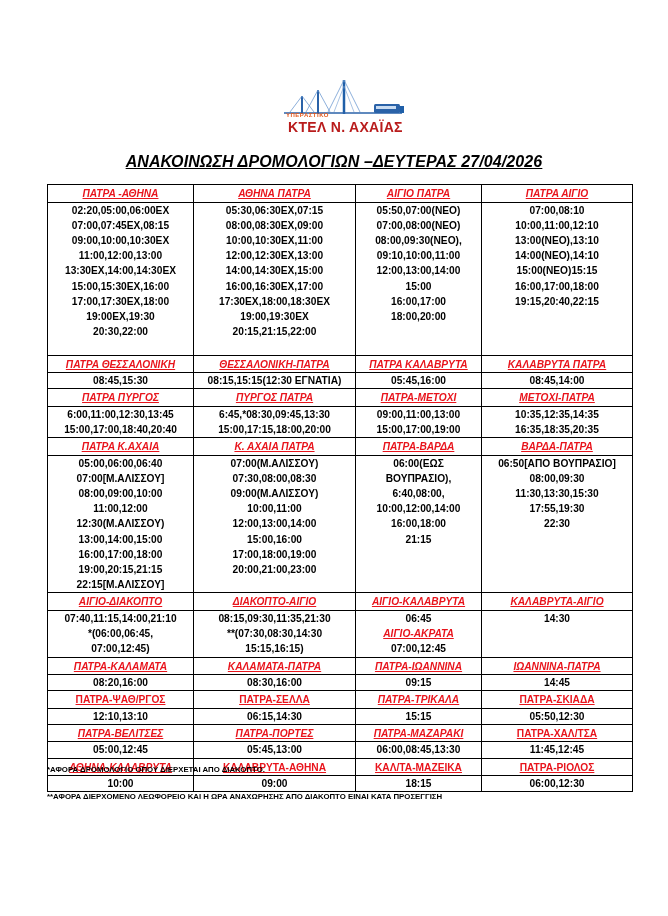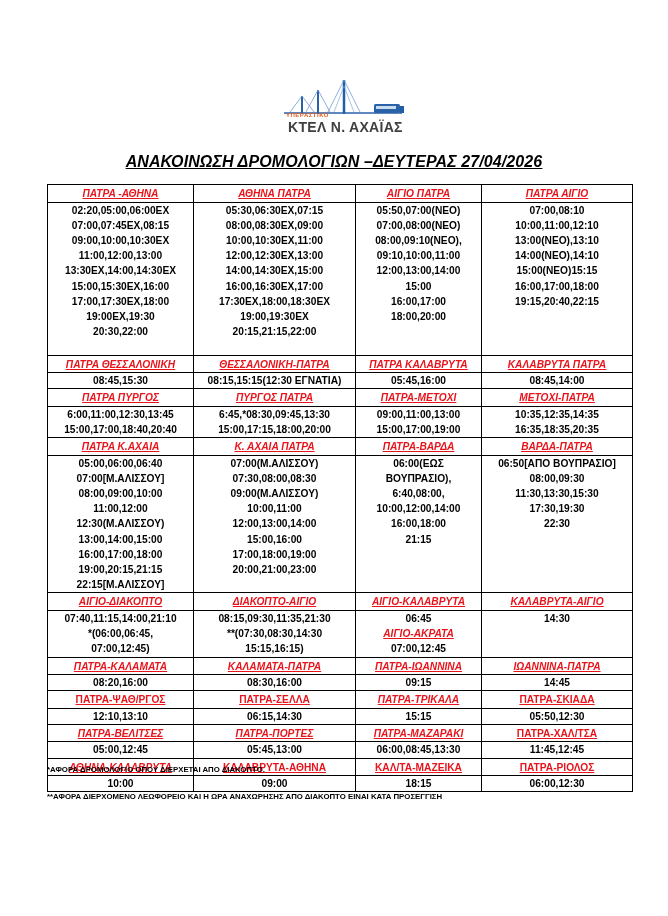--- a/index.html
+++ b/index.html
@@ -1,21 +1,21 @@
 <!DOCTYPE html>
 <html><head>
 <meta charset="utf-8">
 <style>
   html, body { margin: 0; padding: 0; background: #ffffff; }
   body { width: 668px; height: 916px; position: relative; overflow: hidden;
          font-family: "Liberation Sans", "DejaVu Sans", sans-serif; color: #000; }
   .logo { position: absolute; left: 282px; top: 78px; width: 140px; height: 56px; }
   .logo svg { display: block; }
   .logo-sub { position: absolute; left: 4px; top: 34px; font-size: 6px; color: #e65a1e; font-weight: bold; letter-spacing: 0.5px; }
-  .logo-main { position: absolute; left: 6px; top: 41px; font-size: 14px; font-weight: bold; color: #404040; letter-spacing: 0.3px; white-space: nowrap; }
+  .logo-main { position: absolute; left: 6px; top: 41px; font-size: 14px; font-weight: bold; color: #b91c1c; letter-spacing: 0.3px; white-space: nowrap; }
   .title { position: absolute; left: 0; width: 668px; top: 153px; text-align: center;
            font-size: 16px; font-weight: bold; font-style: italic; text-decoration: underline; letter-spacing: 0.1px; }
   table.sched { position: absolute; left: 47px; top: 184px; width: 585px; border-collapse: collapse; table-layout: fixed; padding-left: 8px; }
   table.sched td { border: 1px solid #000; text-align: center; vertical-align: top;
                    font-size: 10.2px; font-weight: bold; line-height: 15.2px; padding: 0 2px; white-space: nowrap; overflow: hidden; }
   table.sched tr.hdr td { color: #e8141c; font-style: italic; text-decoration: underline; line-height: 15.5px; padding-top: 1px; }
   table.sched tr.hdr td.upright { font-style: normal; }
   .inner-hdr { color: #e8141c; font-style: italic; text-decoration: underline; text-align: center; }
   .line { display: block; }
   .notes { position: absolute; left: 47px; top: 765px; font-size: 7.8px; font-weight: bold; }
@@ -81,21 +81,21 @@
           <span class="line">12:00,12:30ΕΧ,13:00</span>
           <span class="line">14:00,14:30ΕΧ,15:00</span>
           <span class="line">16:00,16:30ΕΧ,17:00</span>
           <span class="line">17:30ΕΧ,18:00,18:30ΕΧ</span>
           <span class="line">19:00,19:30ΕΧ</span>
           <span class="line">20:15,21:15,22:00</span>
         </td>
         <td>
           <span class="line">05:50,07:00(ΝΕΟ)</span>
           <span class="line">07:00,08:00(ΝΕΟ)</span>
-          <span class="line">08:00,09:10(ΝΕΟ),</span>
+          <span class="line">08:00,09:30(ΝΕΟ),</span>
           <span class="line">09:10,10:00,11:00</span>
           <span class="line">12:00,13:00,14:00</span>
           <span class="line">15:00</span>
           <span class="line">16:00,17:00</span>
           <span class="line">18:00,20:00</span>
         </td>
         <td>
           <span class="line">07:00,08:10</span>
           <span class="line">10:00,11:00,12:10</span>
           <span class="line">13:00(ΝΕΟ),13:10</span>
@@ -182,21 +182,21 @@
           <span class="line">ΒΟΥΠΡΑΣΙΟ),</span>
           <span class="line">6:40,08:00,</span>
           <span class="line">10:00,12:00,14:00</span>
           <span class="line">16:00,18:00</span>
           <span class="line">21:15</span>
         </td>
         <td>
           <span class="line">06:50[ΑΠΟ ΒΟΥΠΡΑΣΙΟ]</span>
           <span class="line">08:00,09:30</span>
           <span class="line">11:30,13:30,15:30</span>
-          <span class="line">17:30,19:30</span>
+          <span class="line">17:55,19:30</span>
           <span class="line">22:30</span>
         </td>
       </tr>
       <tr class="hdr">
         <td>ΑΙΓΙΟ-ΔΙΑΚΟΠΤΟ</td>
         <td>ΔΙΑΚΟΠΤΟ-ΑΙΓΙΟ</td>
         <td>ΑΙΓΙΟ-ΚΑΛΑΒΡΥΤΑ</td>
         <td>ΚΑΛΑΒΡΥΤΑ-ΑΙΓΙΟ</td>
       </tr>
       <tr>

